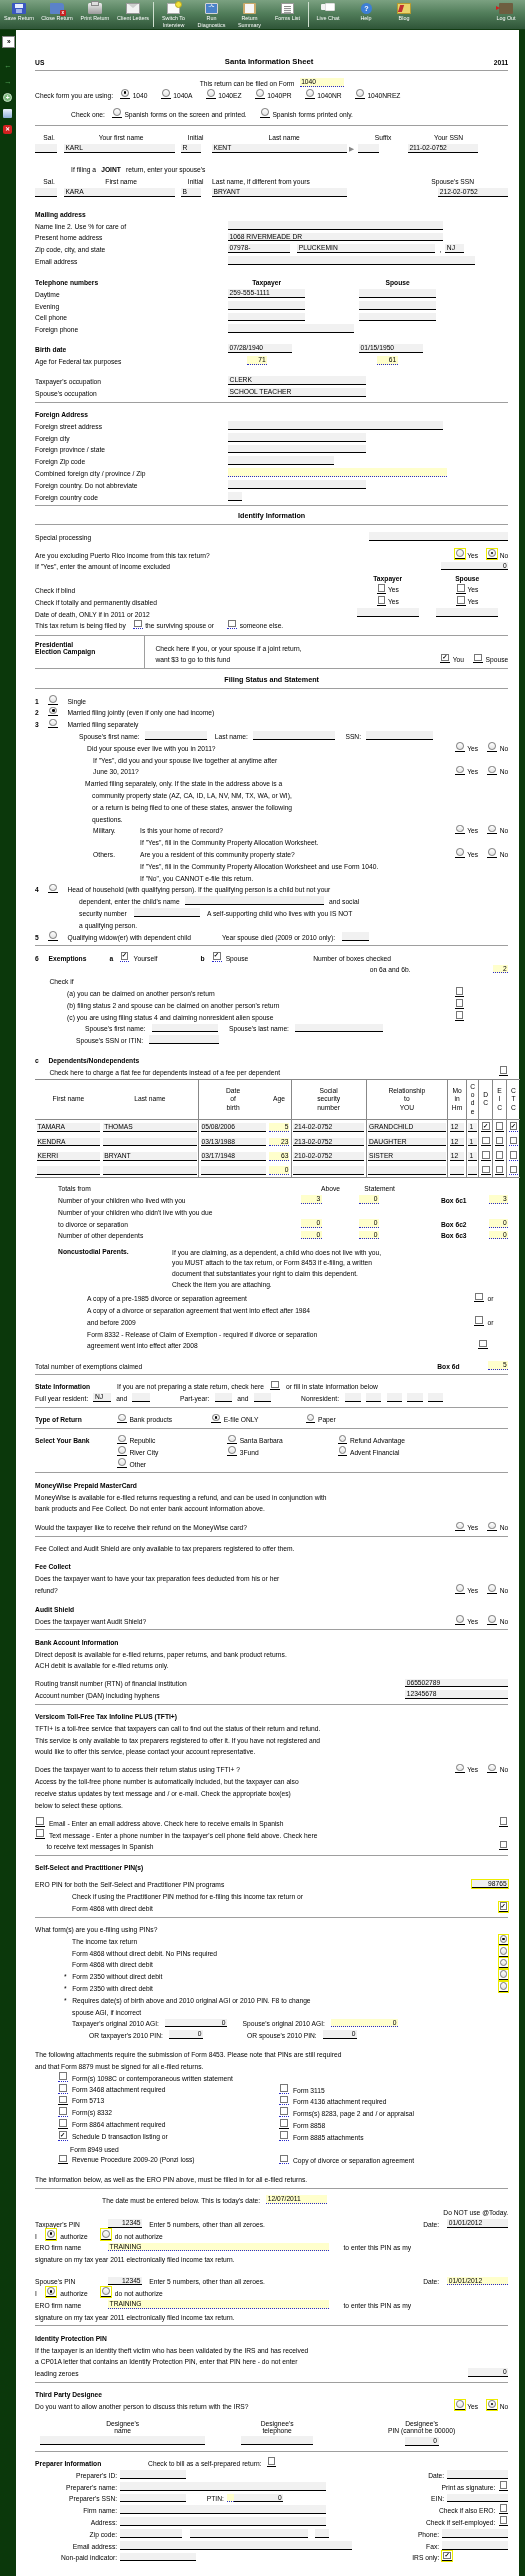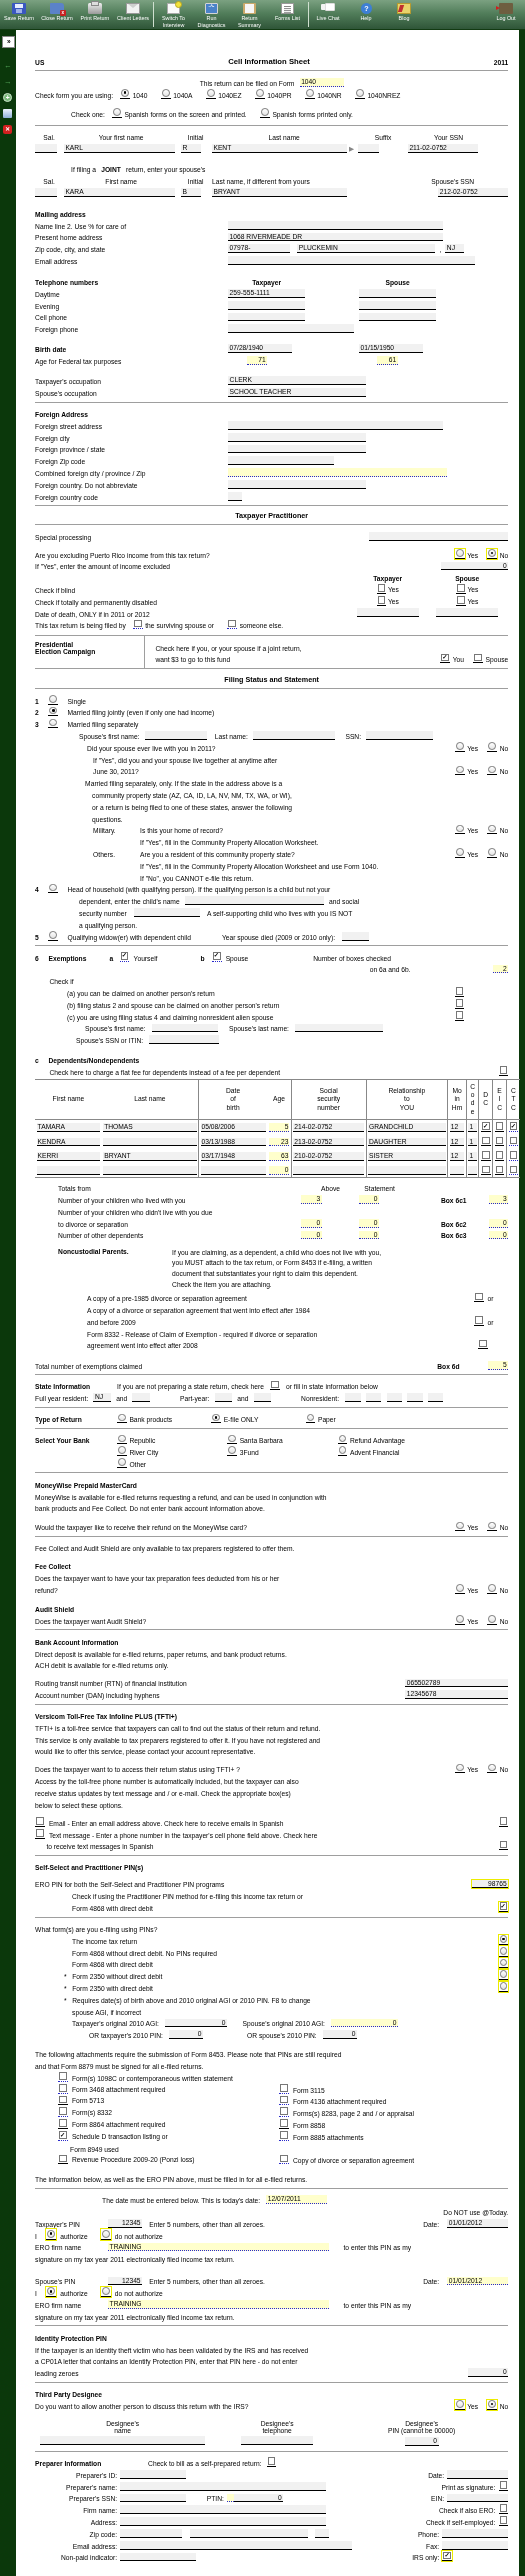--- a/index.html
+++ b/index.html
@@ -139,21 +139,21 @@
   <div class="sic green">→</div>
   <div class="sic addc">+</div>
   <div class="sic printmini"></div>
   <div class="sic redx">✕</div>
 </div>
 
 <div class="sheet">
 
   <div class="r">
         <span class="b">US</span>
-        <span class="sp b" style="text-align:center;font-size:7.7px;">Cell Information Sheet</span>
+        <span class="sp b" style="text-align:center;font-size:7.7px;">Santa Information Sheet</span>
         <span class="b">2011</span>
       </div>
   <hr class="hr">
 
   <div class="r ctr">
         <span>This return can be filed on Form</span>
         <span class="f y" style="width:44px;margin-left:5.2px;">1040</span>
       </div>
   <div class="r">
         <span>Check form you are using:</span>
@@ -336,21 +336,21 @@
       </div>
   <div class="r">
         <span style="width:193px;">Foreign country.  Do not abbreviate</span>
         <span class="f" style="width:138px;"></span>
       </div>
   <div class="r">
         <span style="width:193px;">Foreign country code</span>
         <span class="f" style="width:14.4px;"></span>
       </div>
   <hr class="hr">
-  <div class="sect">Taxpayer Practitioner</div>
+  <div class="sect">Identify Information</div>
   <hr class="hr">
 
   <div class="r">
         <span>Special processing</span>
         <span class="f" style="width:139px;margin-left:auto;margin-right:0;"></span>
       </div>
   <div class="r" style="margin-top:7.2px;">
         <span>Are you excluding Puerto Rico income from this tax return?</span>
         <span class="ynp">
           <span class="u hl">

